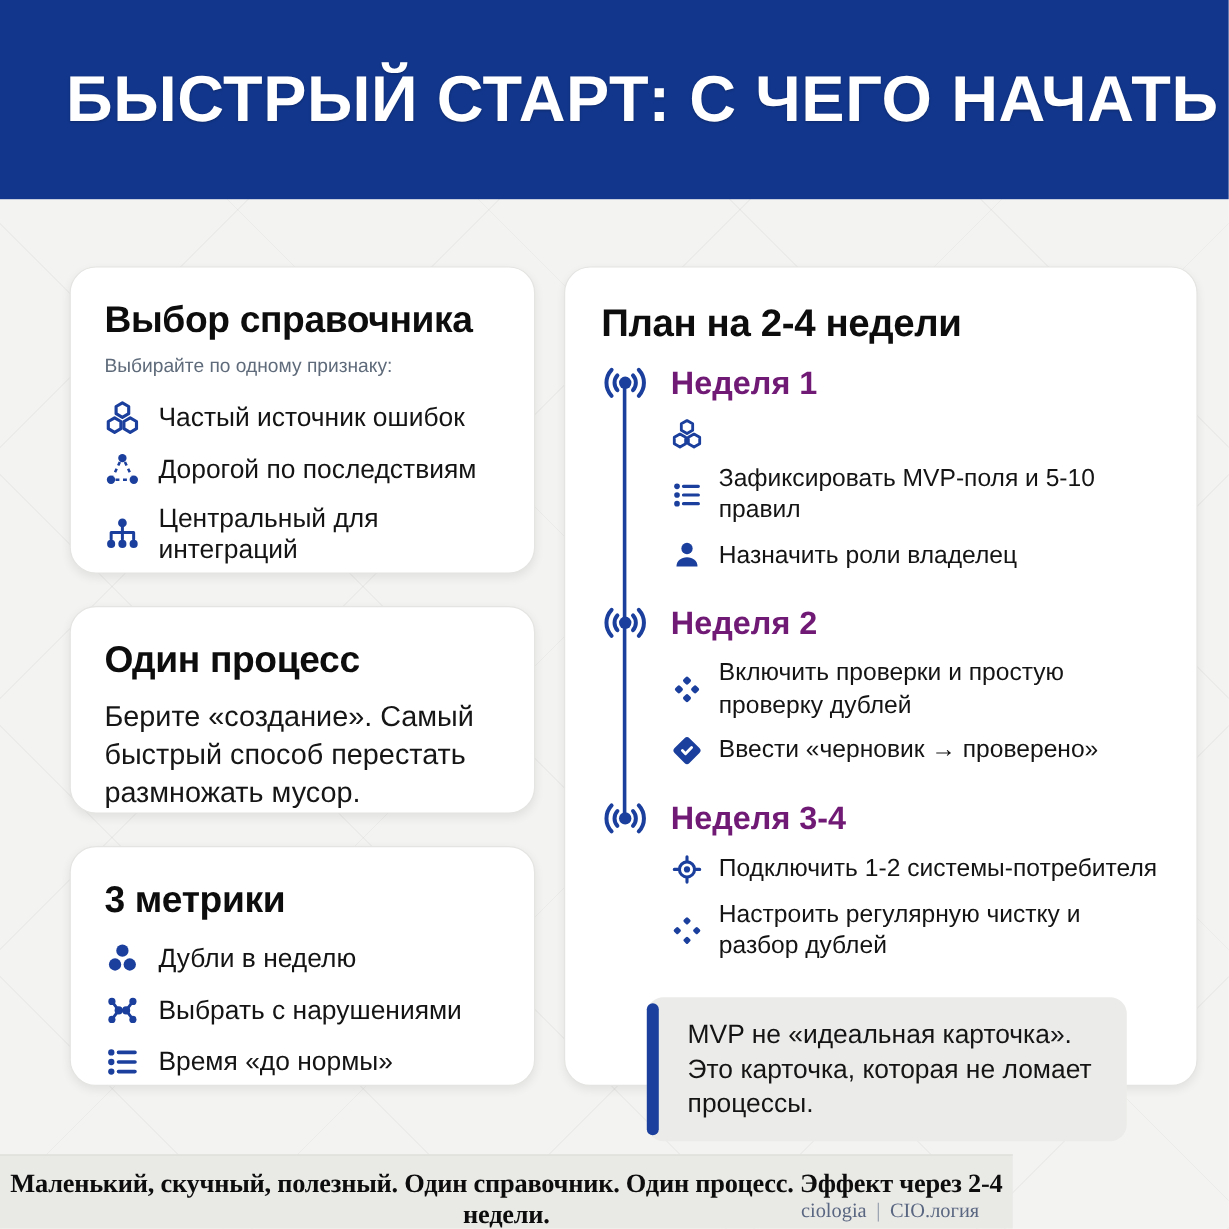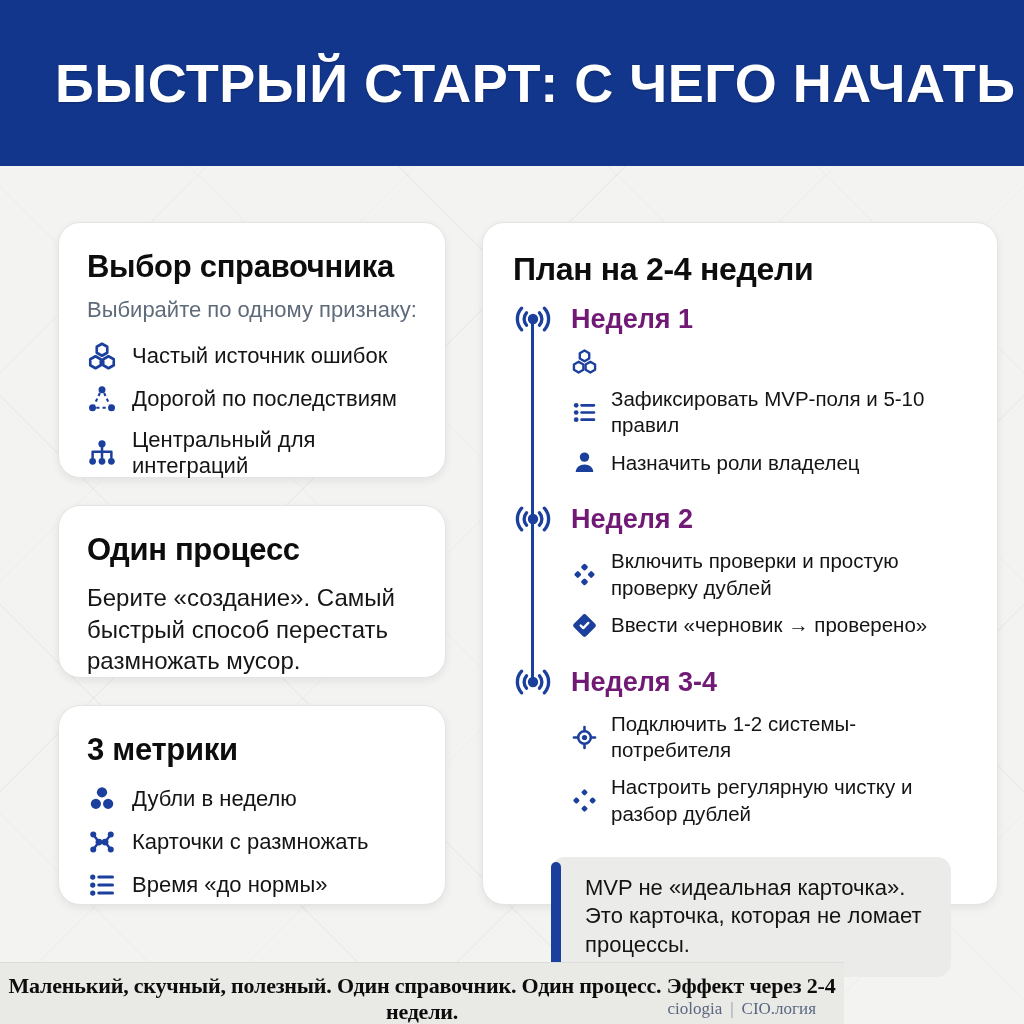--- a/index.html
+++ b/index.html
@@ -18,34 +18,34 @@
   .header{
     height:166px; background:#12368b; display:flex; align-items:center;
     padding:0 55px;
   }
   .header h1{
     color:#ffffff; font-size:54px; font-weight:800; letter-spacing:.5px;
     white-space:nowrap; text-shadow:0 1px 2px rgba(0,0,0,.25);
   }
 
   
-  .main{ display:flex; gap:36px; padding:56px 26px 0 58px;align-items:center; }
+  .main{ display:flex; gap:24px; padding:56px 26px 0 58px;align-items:center; }
   .col-left{ width:388px; display:flex; flex-direction:column; gap:27px; flex:none; }
   .col-right{ flex:1; }
 
   .card{
     background:#ffffff; border:1px solid #e4e4e2; border-radius:22px;
     box-shadow:0 3px 8px rgba(0,0,0,.07);
     padding:26px 28px;
   }
   .card h2{ font-size:31px; font-weight:800; color:#0d0d0d; letter-spacing:-.3px; }
 
   
   .card-reference{ height:256px; }
-  .card-reference .subtitle{ font-size:22px; color:#5f6b7a; margin:12px 0 18px; }
+  .card-reference .subtitle{ font-size:16px; color:#5f6b7a; margin:12px 0 18px; }
   .li-row{ display:flex; align-items:center; gap:15px; margin-bottom:13px; }
   .li-row:last-child{ margin-bottom:0; }
   .li-row .ic{ width:30px; height:30px; flex:none; }
   .li-row .li-text{ font-size:22px; color:#141414; }
 
   
   .card-process{ height:173px; }
   .card-process .body{ font-size:24px; color:#161616; line-height:1.32; margin-top:14px; max-width:330px; }
 
   
@@ -216,21 +216,21 @@
         <div class="li-row">
           <svg class="ic" viewBox="0 0 24 24">
               <use href="#i-cluster"></use>
             </svg>
           <span class="li-text">Дубли в неделю</span>
         </div>
         <div class="li-row">
           <svg class="ic" viewBox="0 0 24 24">
               <use href="#i-graph"></use>
             </svg>
-          <span class="li-text">Карточки с размножать</span>
+          <span class="li-text">Выбрать с нарушениями</span>
         </div>
         <div class="li-row">
           <svg class="ic" viewBox="0 0 24 24">
               <use href="#i-list"></use>
             </svg>
           <span class="li-text">Время «до нормы»</span>
         </div>
       </div>
     </div>
 

